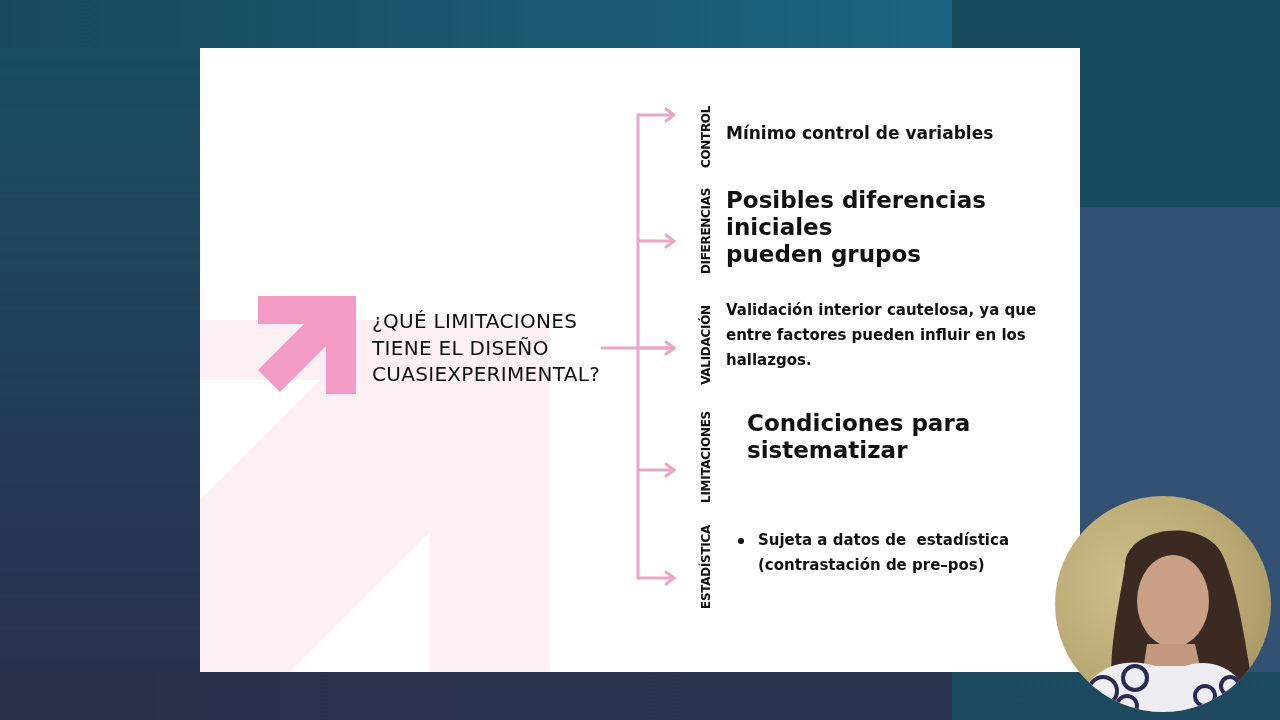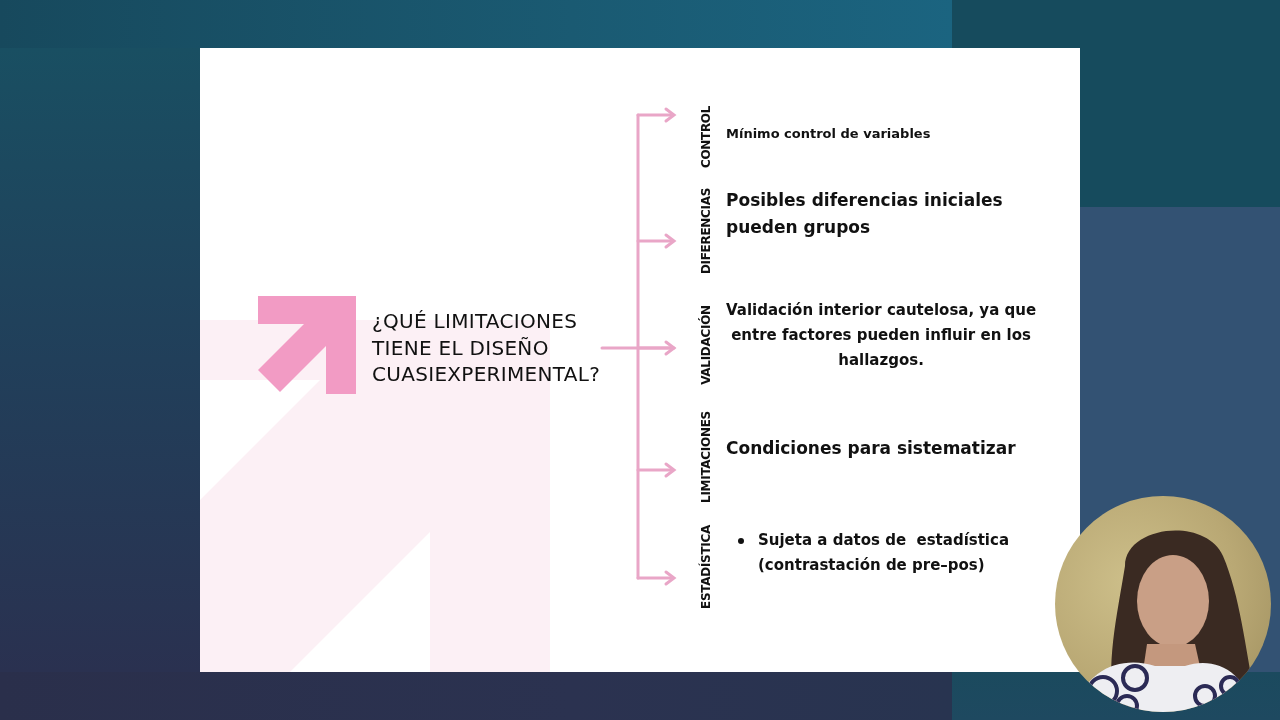--- a/index.html
+++ b/index.html
@@ -21,22 +21,22 @@
   .ghost-arrow{position:absolute;left:0;top:272px;width:350px;height:352px;}
   .big-arrow{position:absolute;left:58px;top:248px;width:100px;height:100px;}
   .question{position:absolute;left:172px;top:260px;width:260px;font-weight:normal;font-size:20px;
     line-height:26.5px;color:#111;letter-spacing:0.3px;font-family:"DejaVu Sans",sans-serif;}
   .tree{position:absolute;left:0;top:0;width:880px;height:624px;}
   .branch-label{position:absolute;width:20px;display:flex;align-items:center;justify-content:center;}
   .branch-label span{display:block;transform:rotate(-90deg);white-space:nowrap;
     font-family:"DejaVu Sans",sans-serif;font-weight:bold;font-size:12px;letter-spacing:-0.3px;color:#111;
     transform-origin:center;}
   .item-text{position:absolute;font-family:"DejaVu Sans",sans-serif;font-weight:bold;color:#111;}
-  .t-large{font-size:13px;line-height:27px;text-align:right;}
-  .t-med{font-size:17px;line-height:27px;}
+  .t-large{font-size:17px;line-height:27px;text-align:right;}
+  .t-med{font-size:23px;line-height:27px;}
   .t-small{font-size:15px;line-height:25px;}
   .bullet-list{margin:4px;padding:0;list-style:none;}
   .bullet-list li{position:relative;padding-left:28px;}
   .bullet-list li::before{content:"";position:absolute;left:8px;top:10px;width:6px;height:6px;border-radius:50%;background:#111;}
   .webcam{position:absolute;left:1055px;top:496px;width:216px;height:216px;border-radius:50%;overflow:hidden;
     background:radial-gradient(circle at 35% 40%,#cdbf8a 0%,#b9a874 55%,#9d8d5d 100%);}
   .webcam svg{position:absolute;left:0;top:0;}
 </style>
 </head>
 <body>
@@ -94,30 +94,30 @@
     <span>DIFERENCIAS</span>
   </div>
   <div class="item-text t-med" style="left:526px;top:139px;">
     <div>Posibles diferencias iniciales</div>
     <div>pueden grupos</div>
   </div>
 
   <div class="branch-label" style="left:496px;top:258px;height:78px;">
     <span>VALIDACIÓN</span>
   </div>
-  <div class="item-text t-small" style="left:526px;top:250px;text-align:center;">
+  <div class="item-text t-small" style="left:526px;top:250px;">
     <div>Validación interior cautelosa, ya que</div>
     <div>entre factores pueden influir en los</div>
     <div>hallazgos.</div>
   </div>
 
   <div class="branch-label" style="left:496px;top:368px;height:82px;">
     <span>LIMITACIONES</span>
   </div>
-  <div class="item-text t-med" style="left:526px;top:362px;margin-top:25px;">
+  <div class="item-text t-med" style="left:547px;top:362px;">
     <div>Condiciones para sistematizar</div>
   </div>
 
   <div class="branch-label" style="left:496px;top:478px;height:82px;">
     <span>ESTADÍSTICA</span>
   </div>
   <div class="item-text t-small" style="left:526px;top:476px;">
     <ul class="bullet-list">
       <li>
         <div style="white-space:pre;">Sujeta a datos de  estadística</div>

